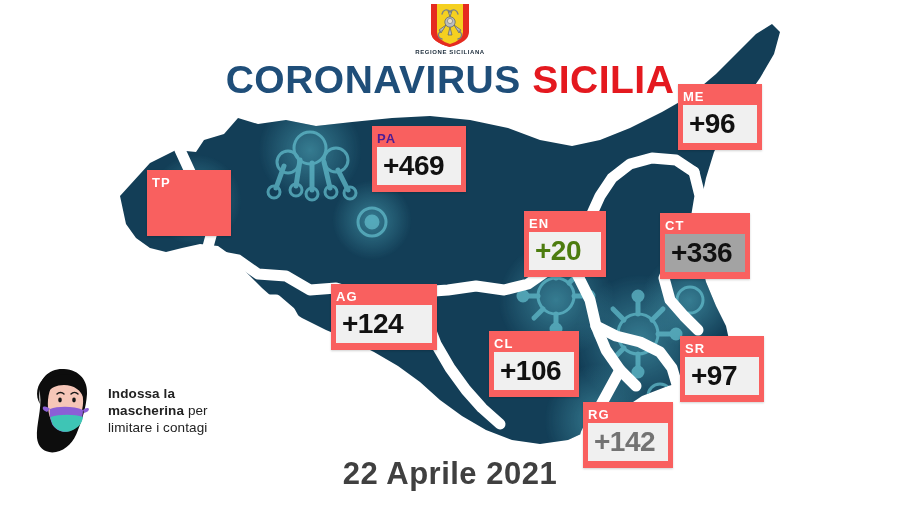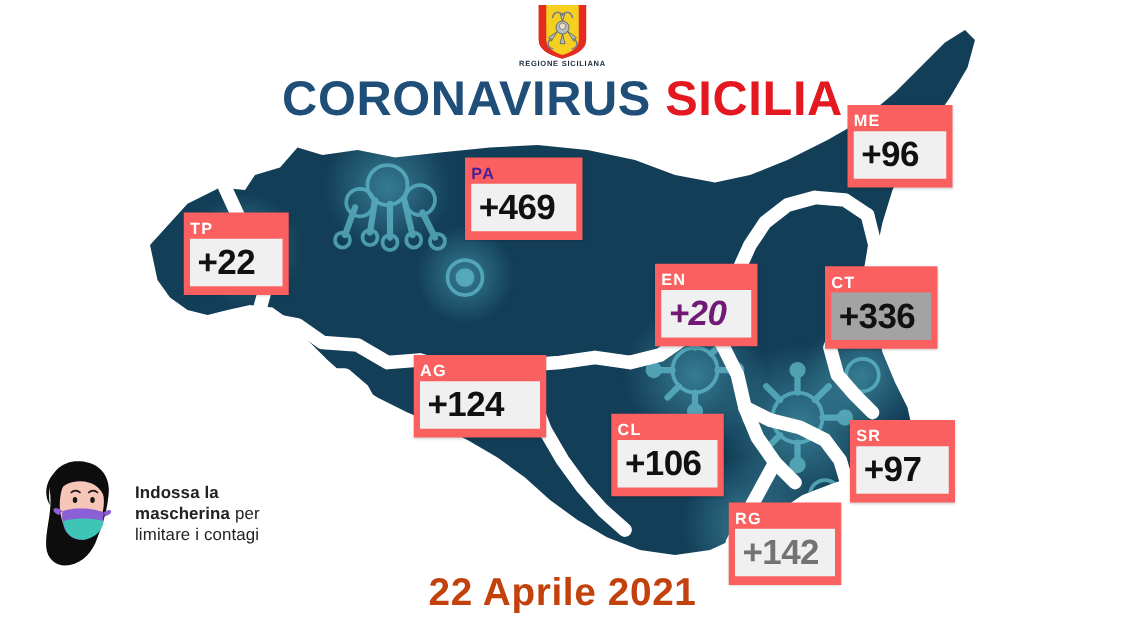--- a/index.html
+++ b/index.html
@@ -112,21 +112,21 @@
   .mask-text b { font-weight: bold; }
 
   
   .date {
     position: absolute;
     left: 0; right: 0;
     bottom: 14px;
     text-align: center;
     font-size: 31px;
     font-weight: bold;
-    color: #c2410c;
+    color: #404040;
     letter-spacing: .5px;
   }
 </style>
 </head>
 <body>
 
 <div id="root">
 
   <svg class="map-layer" viewBox="0 0 900 506" xmlns="http://www.w3.org/2000/svg">
     <defs>
@@ -276,33 +276,32 @@
     <div class="logo-caption">REGIONE SICILIANA</div>
   </div>
 
   <div class="title">
     <span class="t-main">CORONAVIRUS</span><span> </span><span class="t-accent">SICILIA</span>
   </div>
 
   <div id="badge-host">
       <div class="badge" style="left: 147px; top: 170px; width: 84px; height: 66px; background: rgb(249, 96, 95);">
         <span class="code" style="color: rgb(255, 255, 255);">TP</span>
-        <span class="val" style="background: rgb(240, 240, 240); color: rgb(17, 17, 17);">+22</span>
       </div>
       <div class="badge" style="left: 372px; top: 126px; width: 94px; height: 66px; background: rgb(249, 96, 95);">
         <span class="code" style="color: #4c1d95;">PA</span>
         <span class="val" style="background: rgb(240, 240, 240); color: rgb(17, 17, 17);">+469</span>
       </div>
       <div class="badge" style="left: 678px; top: 84px; width: 84px; height: 66px; background: rgb(249, 96, 95);">
         <span class="code" style="color: rgb(255, 255, 255);">ME</span>
         <span class="val" style="background: rgb(240, 240, 240); color: rgb(17, 17, 17);">+96</span>
       </div>
       <div class="badge" style="left: 524px; top: 211px; width: 82px; height: 66px; background: rgb(249, 96, 95);">
         <span class="code" style="color: rgb(255, 255, 255);">EN</span>
-        <span class="val" style="background: rgb(240, 240, 240); color: #701a75; font-style: italic;">+20</span>
+        <span class="val" style="background: rgb(240, 240, 240); color: #4d7c0f;">+20</span>
       </div>
       <div class="badge" style="left: 660px; top: 213px; width: 90px; height: 66px; background: rgb(249, 96, 95);">
         <span class="code" style="color: rgb(255, 255, 255);">CT</span>
         <span class="val" style="background: #a3a3a3; color: rgb(17, 17, 17);">+336</span>
       </div>
       <div class="badge" style="left: 331px; top: 284px; width: 106px; height: 66px; background: rgb(249, 96, 95);">
         <span class="code" style="color: rgb(255, 255, 255);">AG</span>
         <span class="val" style="background: rgb(240, 240, 240); color: rgb(17, 17, 17);">+124</span>
       </div>
       <div class="badge" style="left: 489px; top: 331px; width: 90px; height: 66px; background: rgb(249, 96, 95);">

